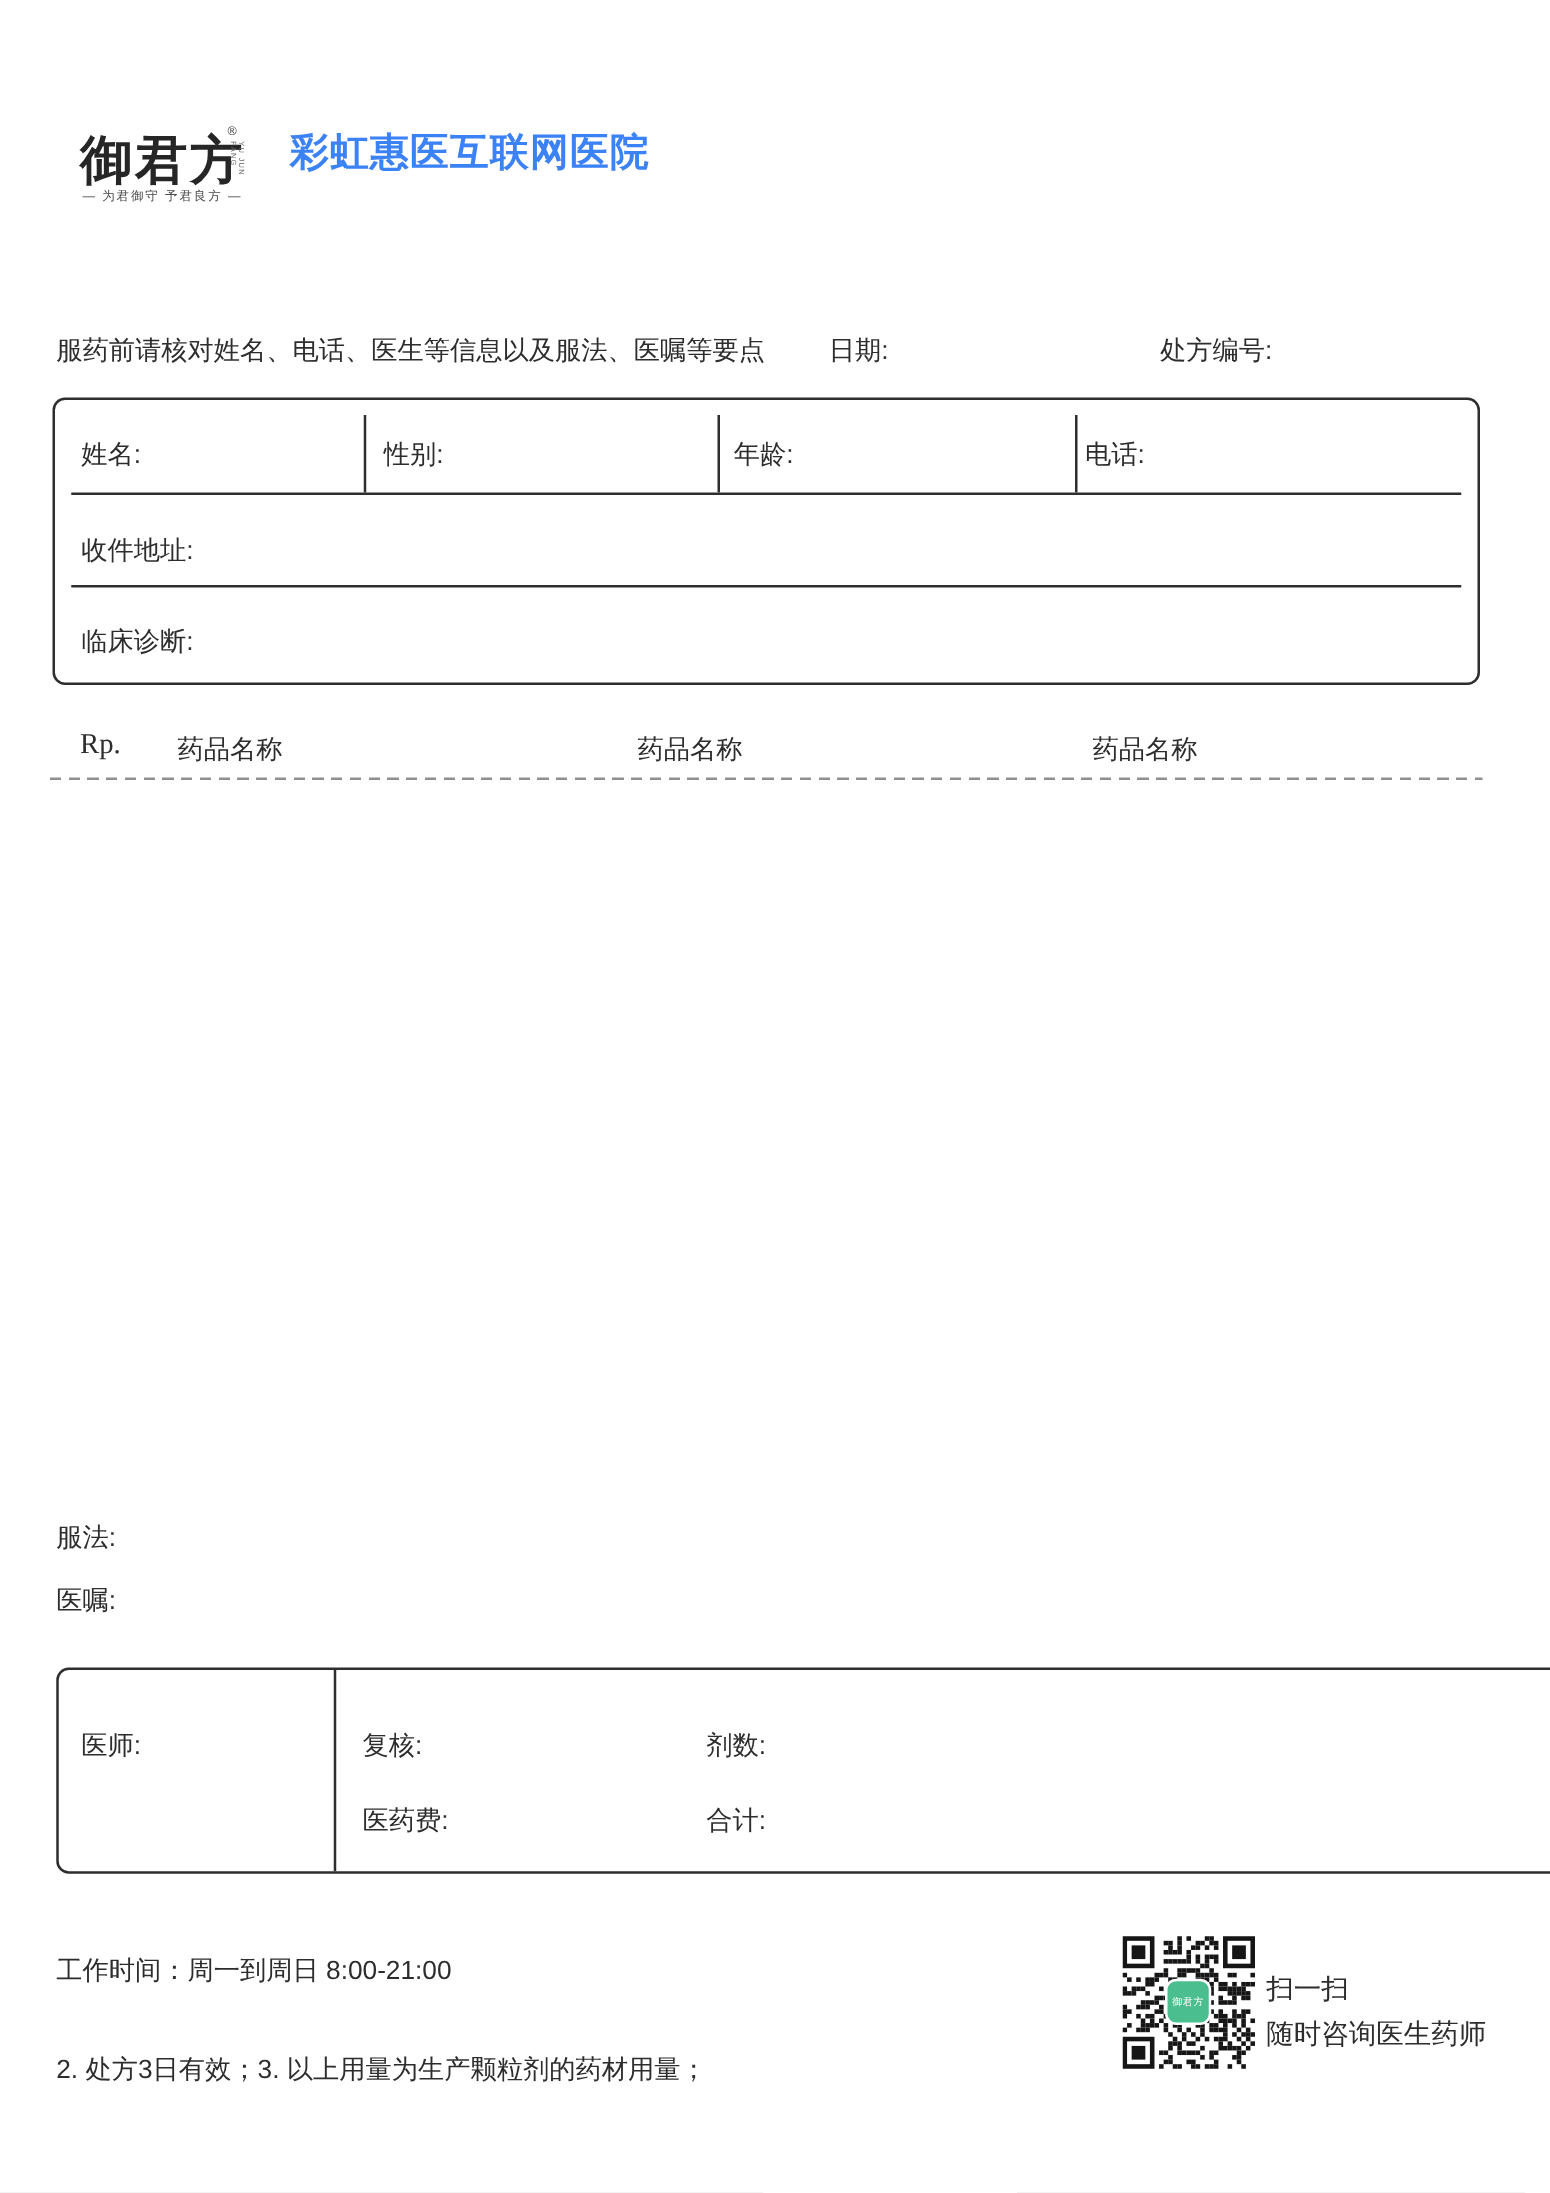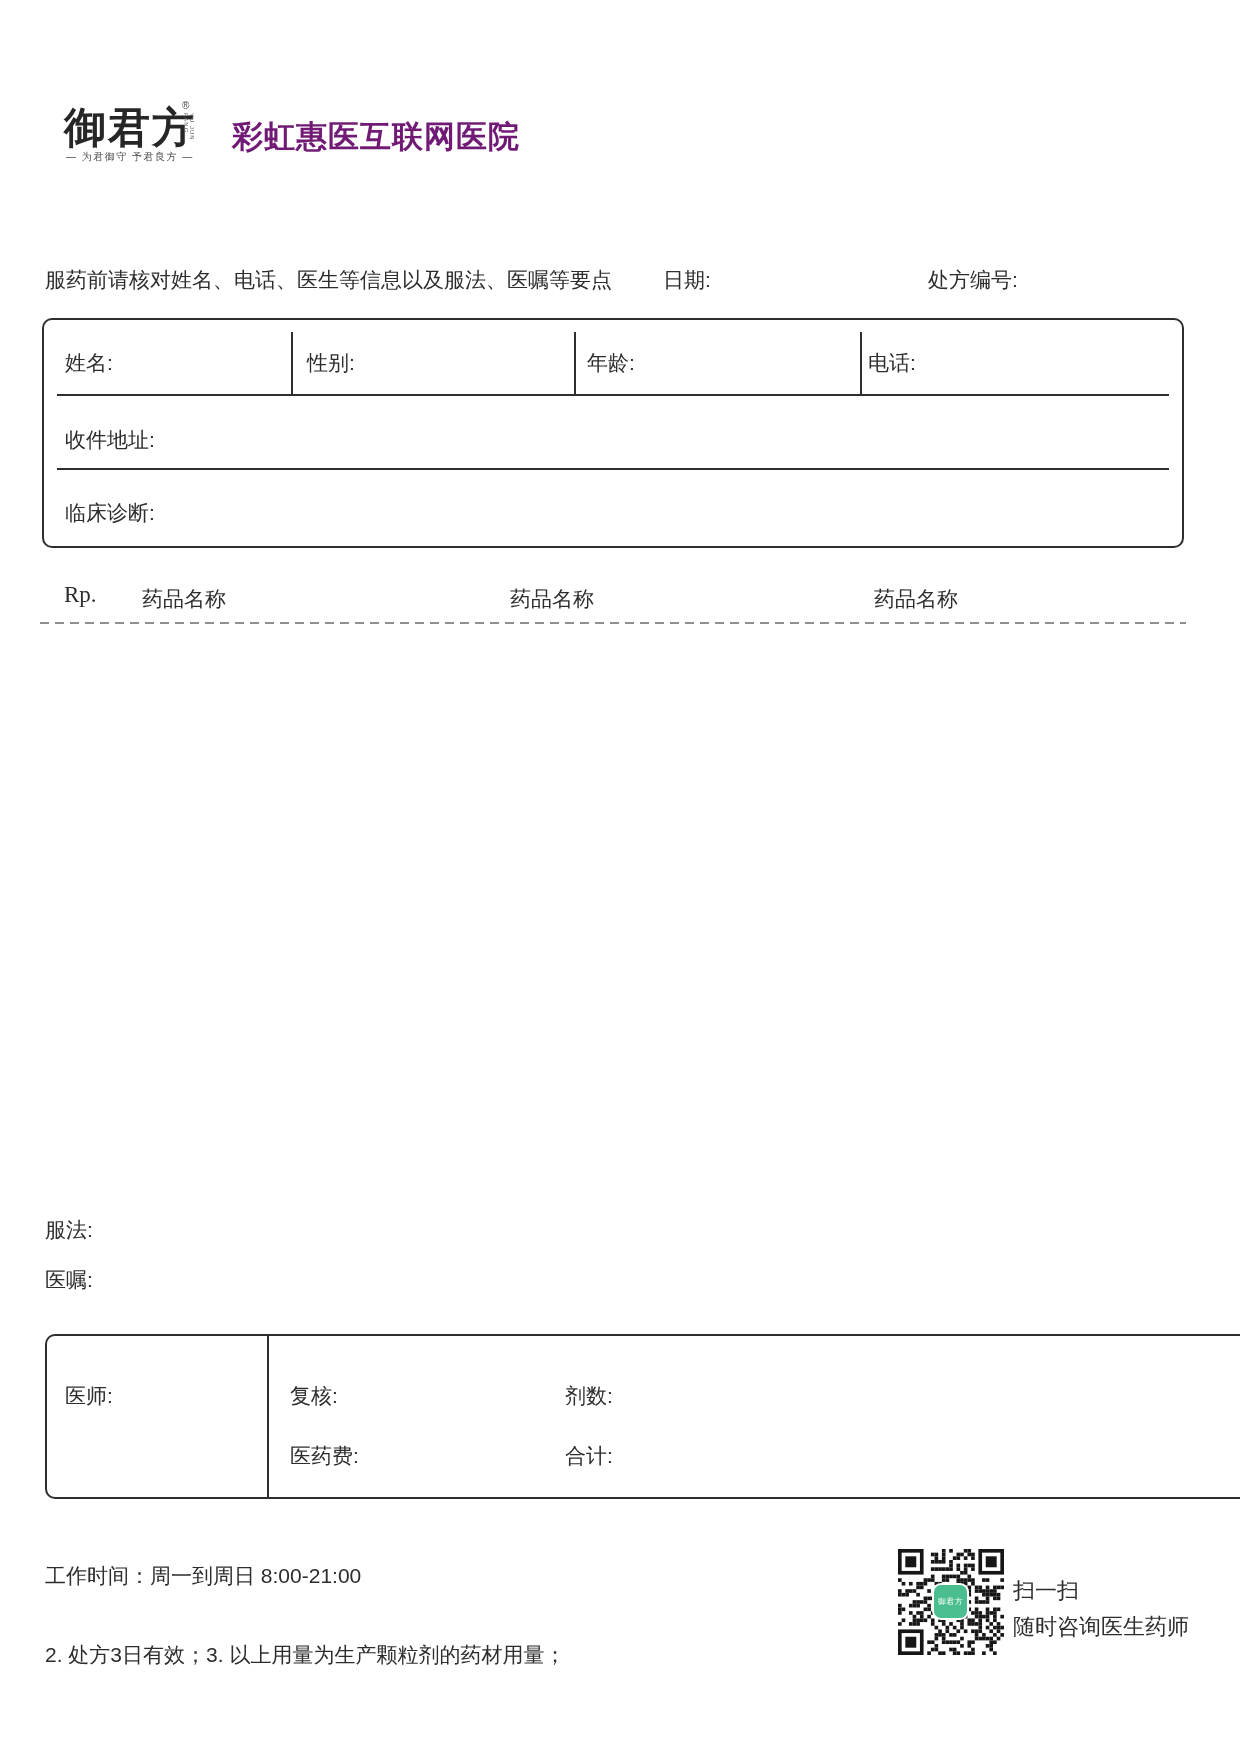--- a/index.html
+++ b/index.html
@@ -19,22 +19,22 @@
   .logo-reg{position:absolute;top:0;left:2px;font-size:10px;color:#444;}
   .logo-vert{
     position:absolute;top:13px;left:3px;writing-mode:vertical-rl;
     font-size:6px;letter-spacing:1px;color:#666;
   }
   .logo-tagline{
     left:66px;top:150px;width:140px;font-size:10px;letter-spacing:1.5px;
     color:#4a4a4a;white-space:nowrap;
   }
   .hospital-title{
-    left:232px;top:116px;margin:0;font-size:31px;font-weight:900;
-    letter-spacing:1px;color:#701a75;
+    left:232px;top:101px;margin:0;font-size:31px;font-weight:900;
+    letter-spacing:1px;color:#3b82f6;
   }
   
   .notice{left:45px;top:266px;font-size:21px;}
   .date-label{left:663px;top:266px;font-size:21px;}
   .rx-number-label{left:928px;top:266px;font-size:21px;}
   
   .patient-box{
     left:42px;top:318px;width:1142px;height:230px;
     border:2.5px solid #2e2e2e;border-radius:10px;box-sizing:border-box;
   }

